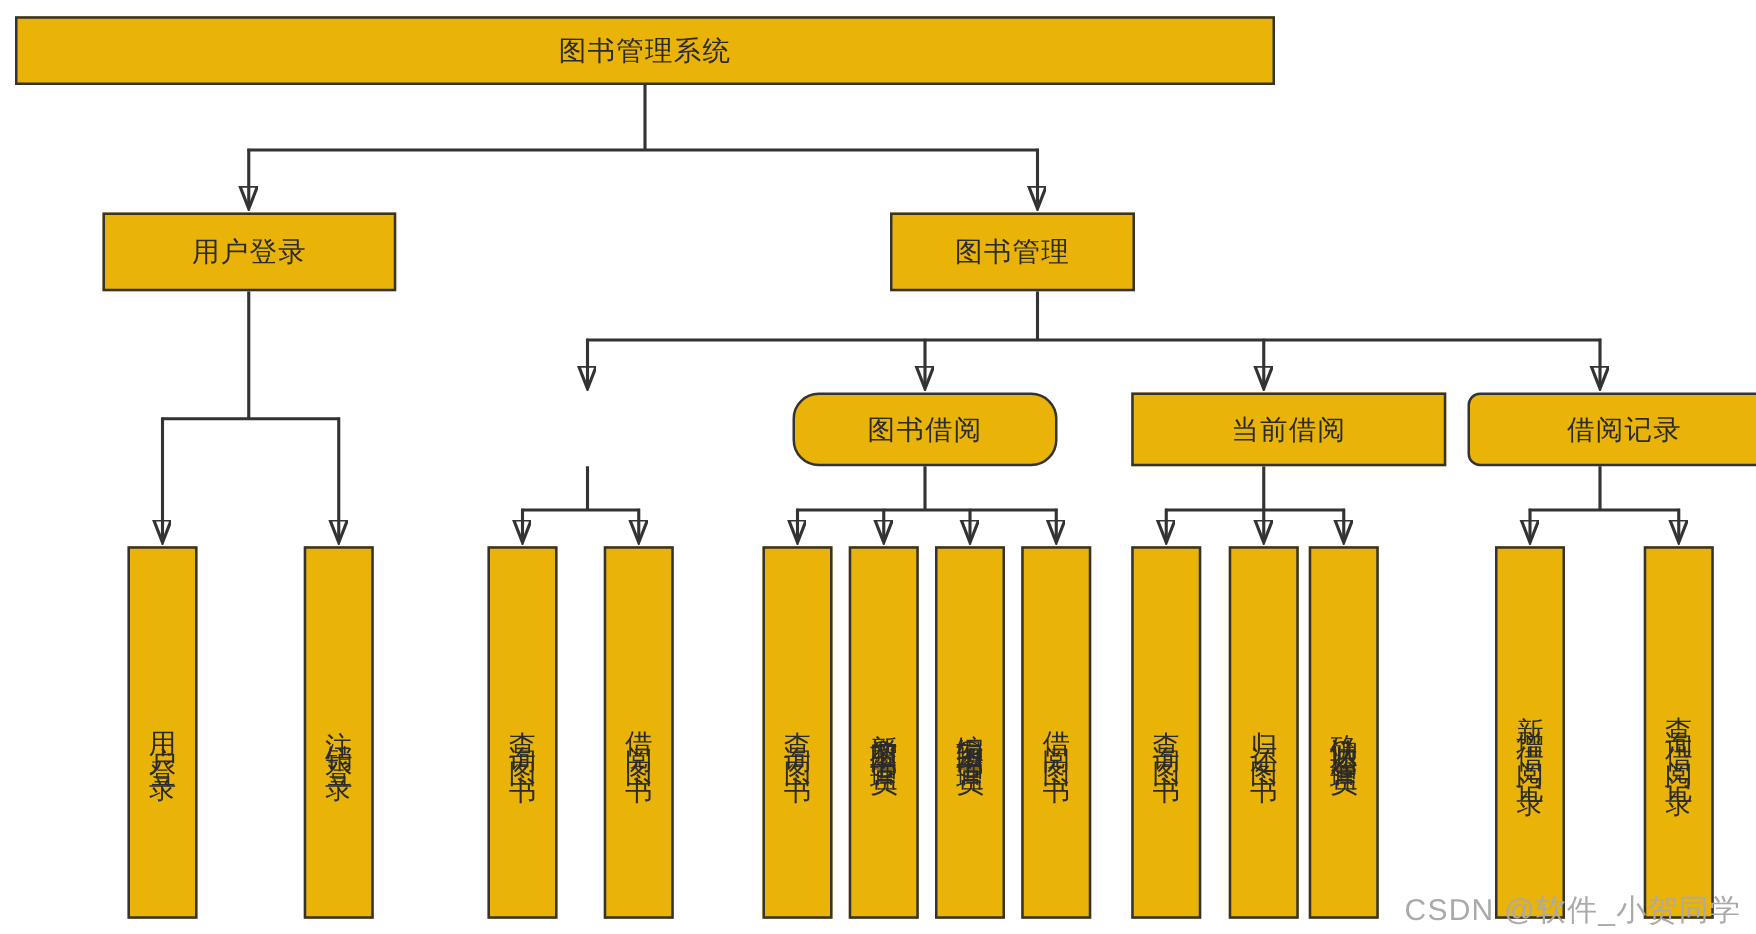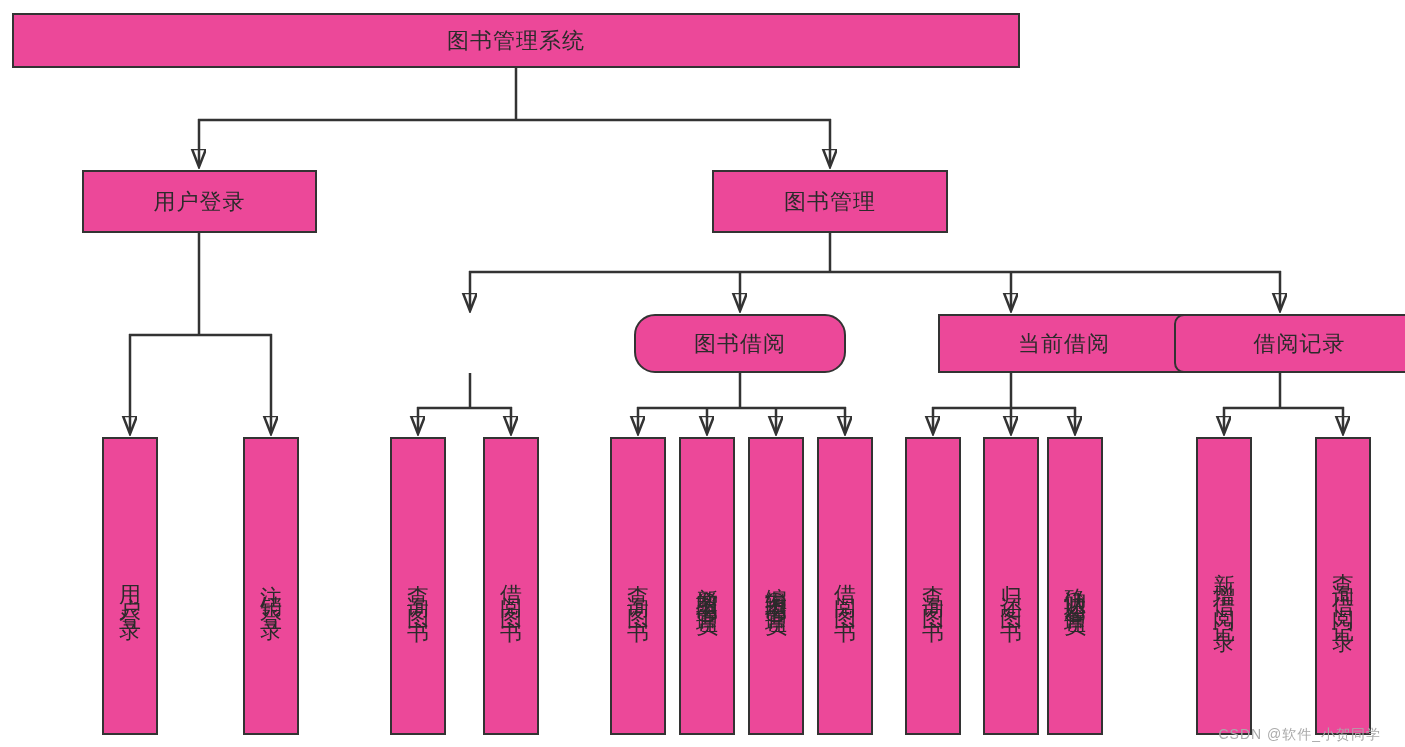--- a/index.html
+++ b/index.html
@@ -9,37 +9,37 @@
     font-family: "Liberation Sans", "DejaVu Sans", sans-serif;
     position: relative;
     overflow: hidden;
   }
   #stage { position: absolute; left: 0; top: 0; width: 1405px; height: 747px; }
   svg.connectors { position: absolute; left: 0; top: 0; width: 1405px; height: 747px; }
   svg.connectors line, svg.connectors path { stroke: #333333; stroke-width: 2.5; fill: none; }
 
   .box {
     position: absolute;
-    background: #ec4899;
+    background: #eab308;
     border: 2.5px solid #333333;
     box-sizing: border-box;
     display: flex;
     align-items: center;
     justify-content: center;
     color: #2b2b2b;
     font-size: 22px;
     letter-spacing: 1px;
   }
   .root-box    { left: 12px;  top: 13px;  width: 1008px; height: 55px; }
   .lvl2-user   { left: 82px;  top: 170px; width: 235px;  height: 63px; }
-  .lvl2-book   { left: 712px; top: 170px; width: 236px;  height: 63px; }
+  .lvl2-book   { left: 712px; top: 170px; width: 196px;  height: 63px; }
   .lvl3        { top: 314px;  height: 59px; }
   .lvl3-a { left: 363px;  width: 214px; }
   .lvl3-b { left: 634px;  width: 212px; border-radius: 21px; }
-  .lvl3-c { left: 905px;  width: 252px; margin-left: 33px; }
+  .lvl3-c { left: 905px;  width: 252px; }
   .lvl3-d { left: 1174px; width: 251px; border-radius: 10px; }
 
   .vbox {
     top: 437px; height: 298px; width: 56px;
     writing-mode: vertical-rl;
     text-orientation: mixed;
     font-size: 22px;
     letter-spacing: 12px;
     padding-top: 10px;
   }
@@ -53,23 +53,23 @@
   .v7  { left: 748px; }
   .v8  { left: 817px; }
   .v9  { left: 905px; }
   .v10 { left: 983px; }
   .v11 { left: 1047px; }
   .v12 { left: 1196px; }
   .v13 { left: 1315px; }
 
   .watermark {
     position: absolute;
-    right: 24px; bottom: 3px;
+    right: 12px; bottom: 3px;
     color: #aaaaaa;
-    font-size: 14px;
+    font-size: 24px;
     letter-spacing: 1px;
     white-space: nowrap;
   }
 </style>
 </head>
 <body>
 
 <div id="stage">
 
   <svg class="connectors" viewBox="0 0 1405 747" xmlns="http://www.w3.org/2000/svg">

